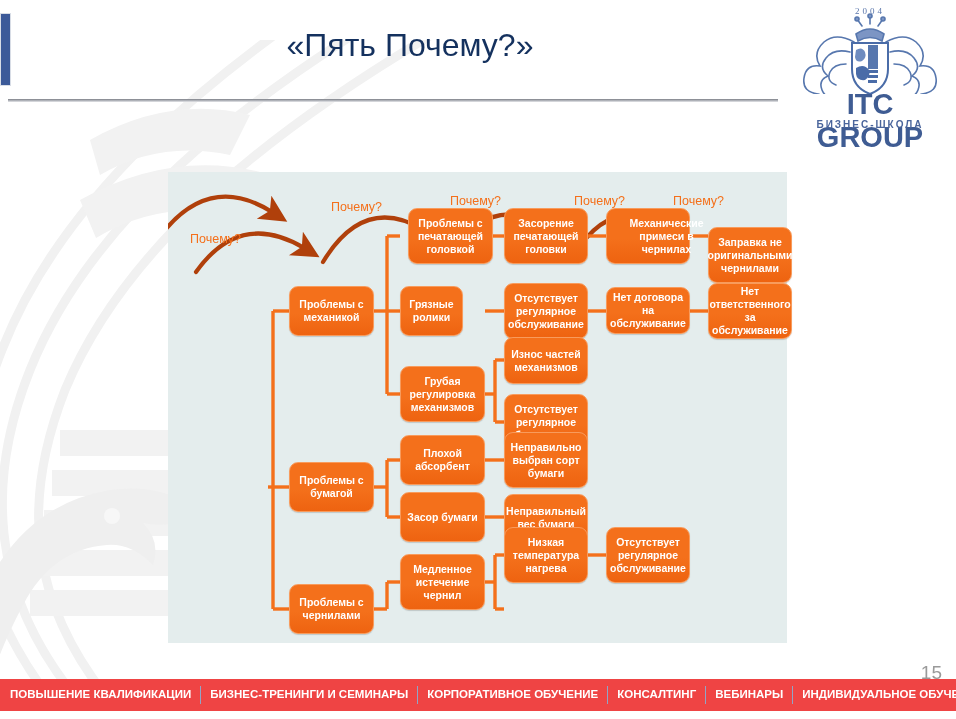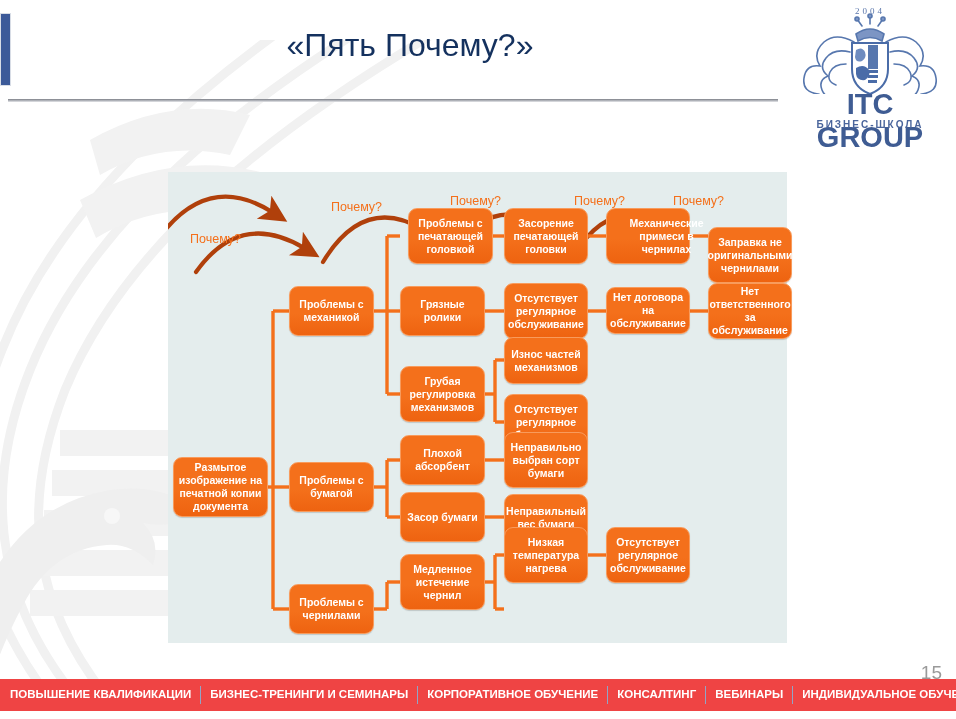--- a/index.html
+++ b/index.html
@@ -317,28 +317,27 @@
           <path d="M522,139 H540"></path>
         </g>
       </svg>
 
       <div class="why-label" style="left:22px; top:60px;">Почему?</div>
       <div class="why-label" style="left:163px; top:28px;">Почему?</div>
       <div class="why-label" style="left:282px; top:22px;">Почему?</div>
       <div class="why-label" style="left:406px; top:22px;">Почему?</div>
       <div class="why-label" style="left:505px; top:22px;">Почему?</div>
 
-      <div class="node" style="left:5px; top:285px; width:95px; height:60px;">Размытое изображение на печатной копии документа</div>
 
       <div class="node" style="left:121px; top:114px; width:85px; height:50px;">Проблемы с механикой</div>
       <div class="node" style="left:121px; top:290px; width:85px; height:50px;">Проблемы с бумагой</div>
       <div class="node" style="left:121px; top:412px; width:85px; height:50px;">Проблемы с чернилами</div>
 
       <div class="node" style="left:232px; top:36px; width:85px; height:56px;margin-left:8px;">Проблемы с печатающей головкой</div>
-      <div class="node" style="left:232px; top:114px; width:85px; height:50px;">Грязные ролики</div>
+      <div class="node" style="left:232px; top:114px; width:63px; height:50px;">Грязные ролики</div>
       <div class="node" style="left:232px; top:194px; width:85px; height:56px;">Грубая регулировка механизмов</div>
       <div class="node" style="left:232px; top:263px; width:85px; height:50px;">Плохой абсорбент</div>
       <div class="node" style="left:232px; top:320px; width:85px; height:50px;">Засор  бумаги</div>
       <div class="node" style="left:232px; top:382px; width:85px; height:56px;">Медленное истечение чернил</div>
 
       <div class="node" style="left:336px; top:36px; width:84px; height:56px;">Засорение печатающей головки</div>
       <div class="node" style="left:336px; top:111px; width:84px; height:56px;">Отсутствует регулярное обслуживание</div>
       <div class="node" style="left:336px; top:165px; width:84px; height:47px;">Износ частей механизмов</div>
       <div class="node" style="left:336px; top:222px; width:84px; height:56px;">Отсутствует регулярное обслуживание</div>
       <div class="node" style="left:336px; top:260px; width:84px; height:56px;">Неправильно выбран сорт бумаги</div>

